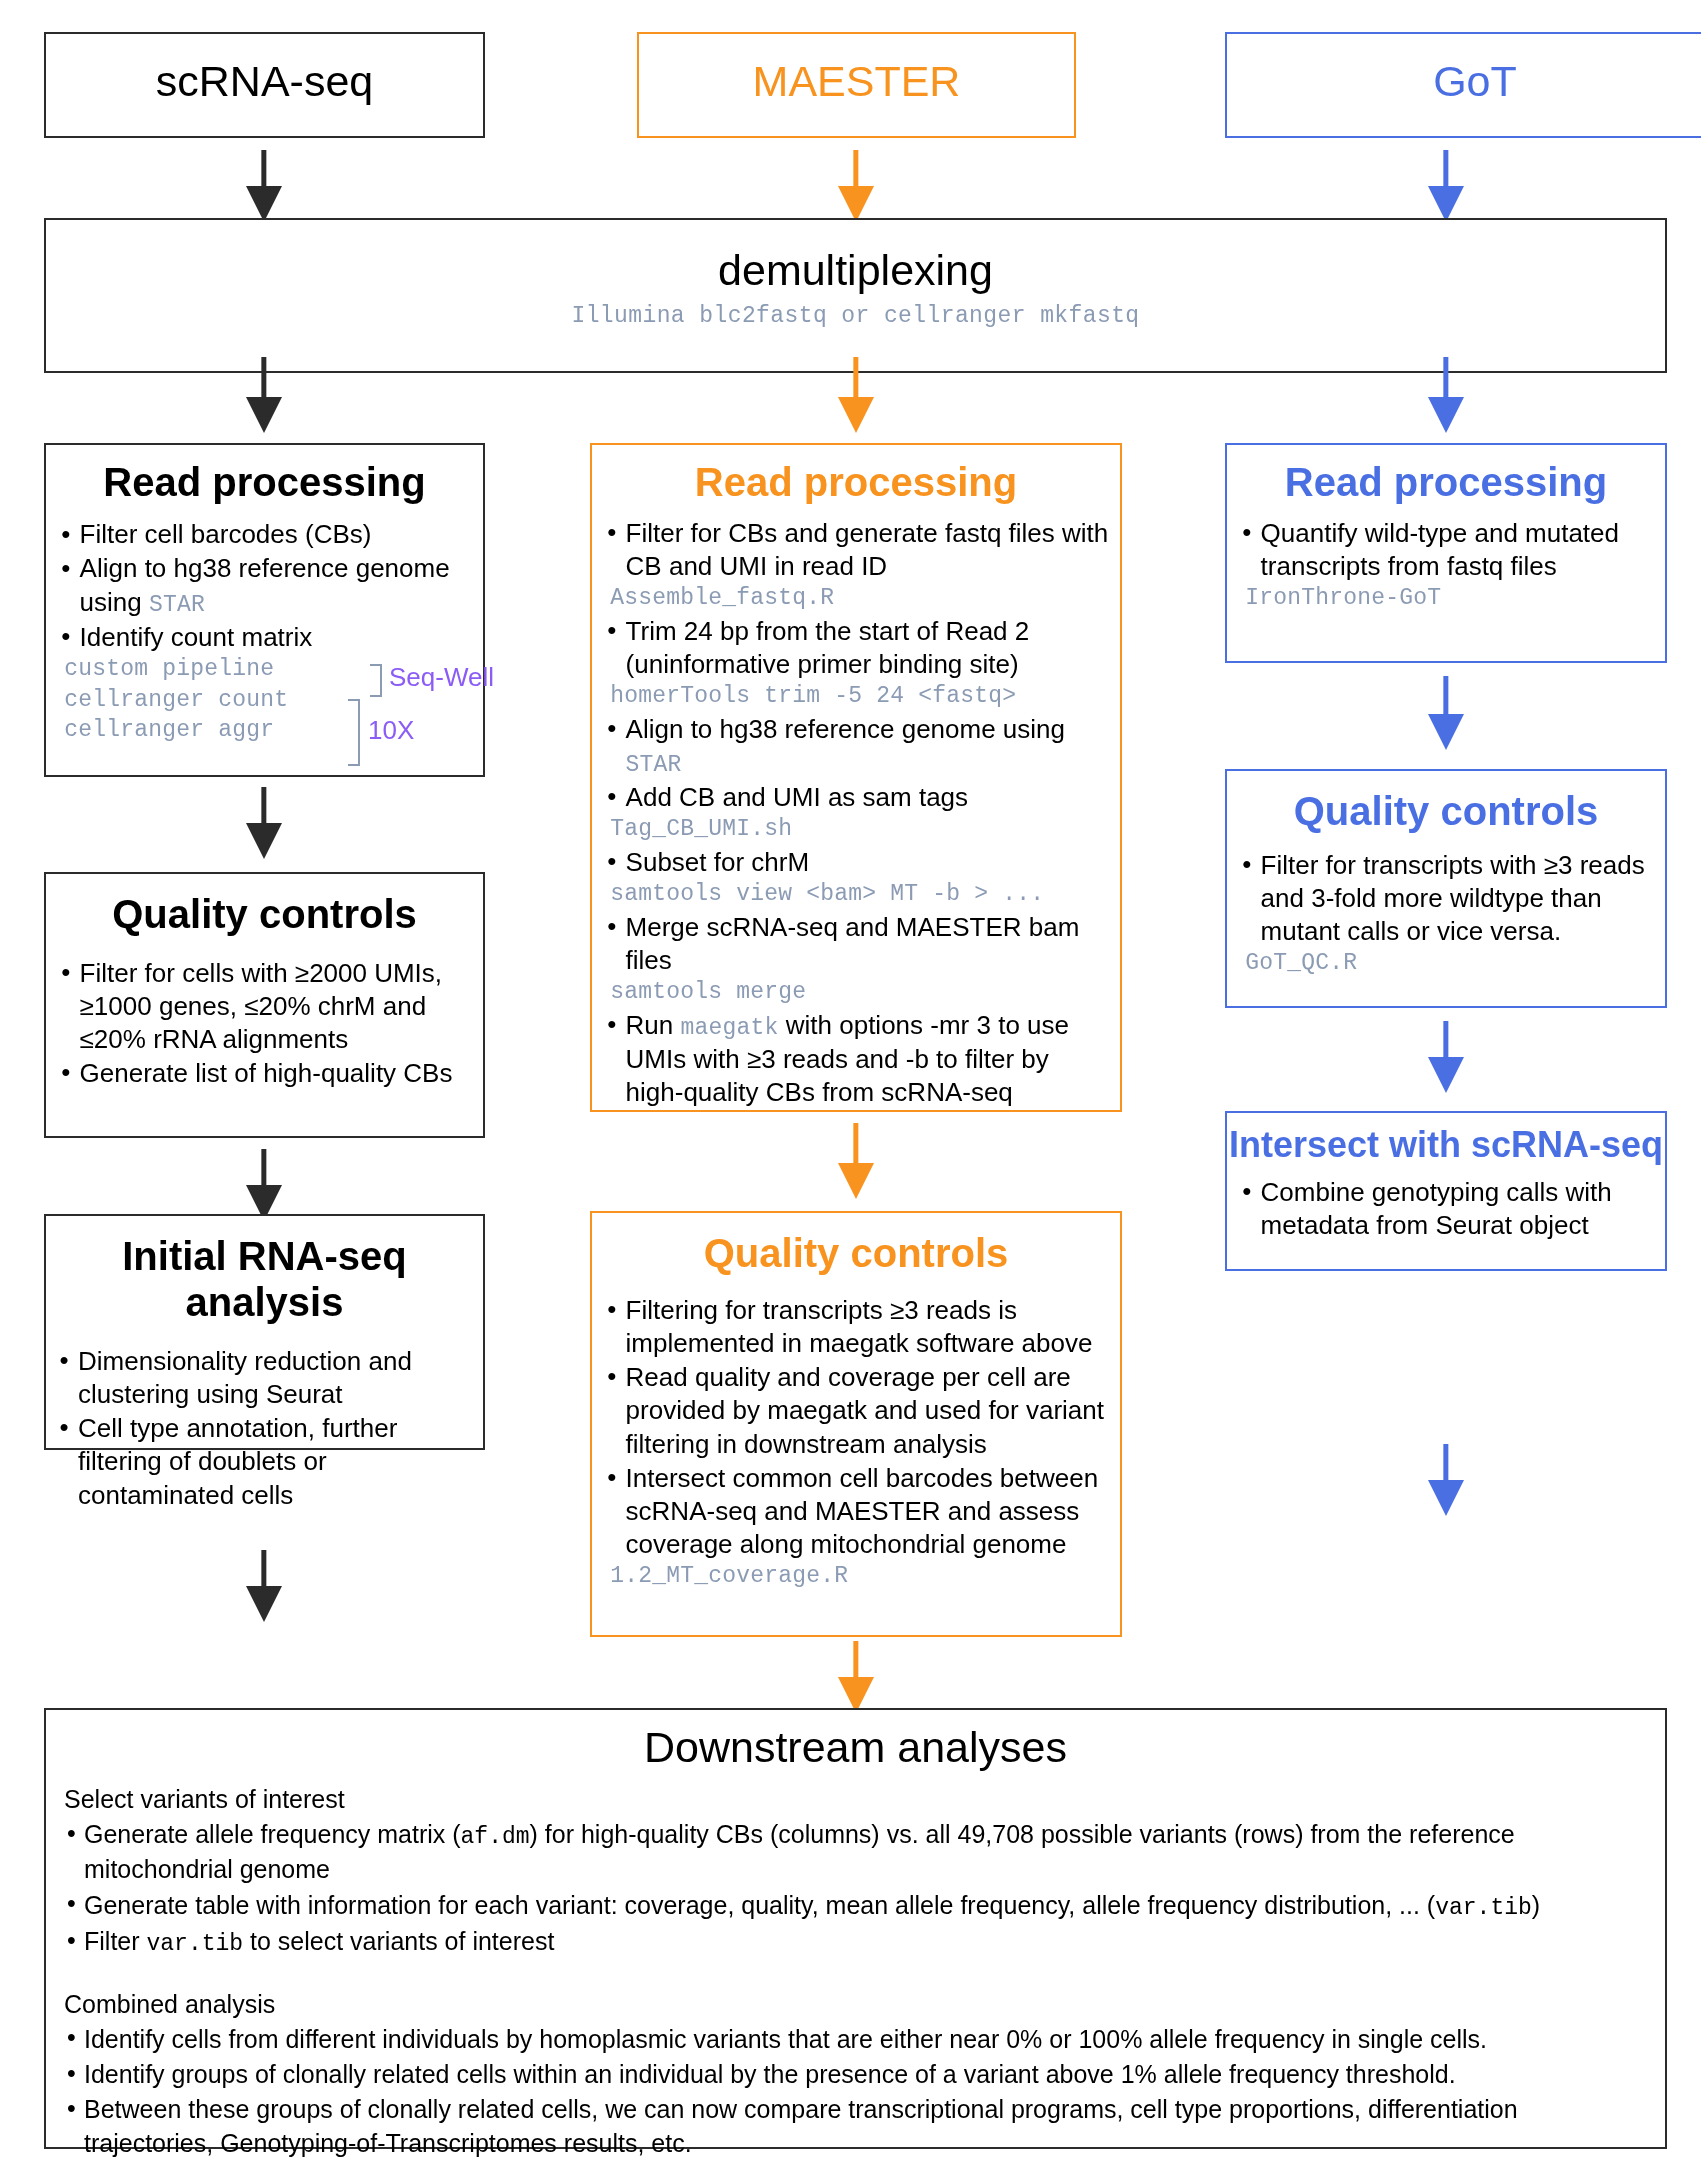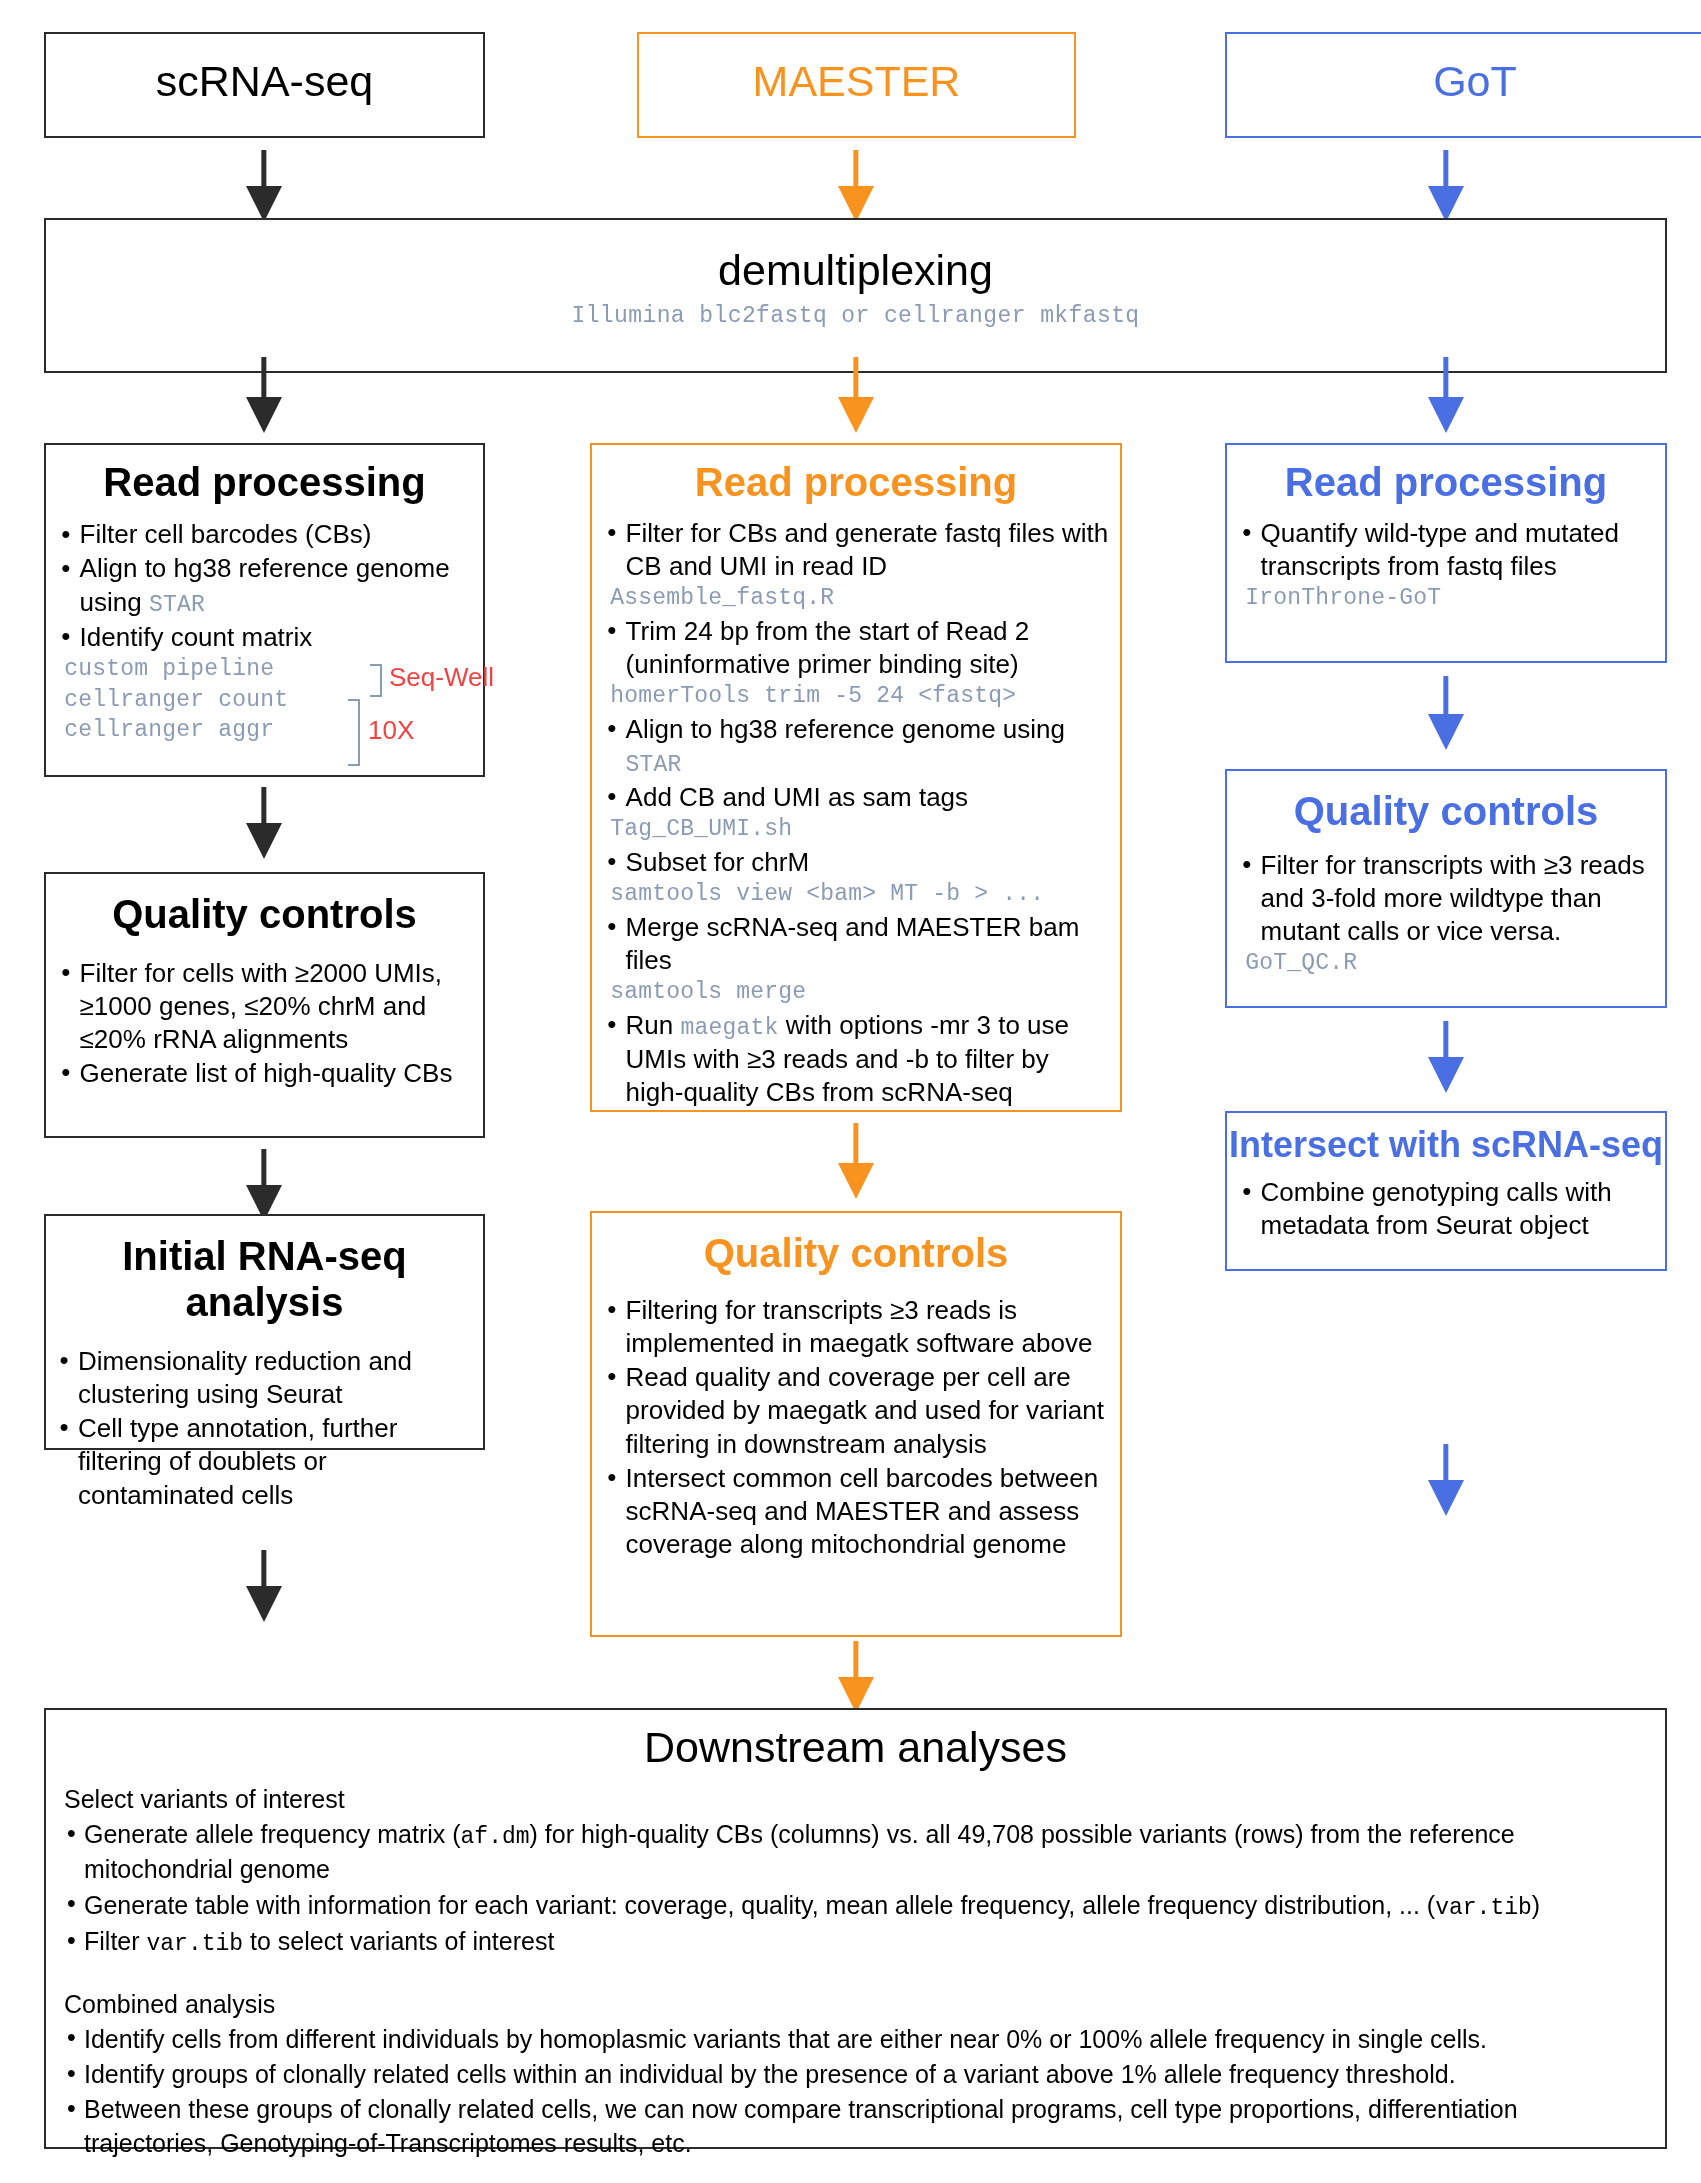--- a/index.html
+++ b/index.html
@@ -125,21 +125,21 @@
   .brk {
     position: absolute;
     box-sizing: border-box;
     border: 2.3px solid #8b9bb4;
     border-left: none;
     width: 12px;
   }
   .brk-label {
     position: absolute;
     font-size: 26px;
-    color: #ef4444;
+    color: #8b5cf6;
     white-space: nowrap;
   }
 
   .bottom-text {
     font-size: 25px;
     line-height: 1.35;
   }
   .bottom-text .plain { margin: 0 0 1.5px 0; }
   ul.bottom-list {
     list-style: none;
@@ -305,20 +305,21 @@
       <li class="bulleted">Cell type annotation, further filtering of doublets or contaminated cells</li>
     </ul>
   </div>
 
   <div class="box orange" style="left:590px; top:1211px; width:532px; height:426px;">
     <div class="hdr orange" style="margin-top:16.7px;">Quality controls</div>
     <ul class="bullets" style="margin:18px 10.6px 0 10.6px;">
       <li class="bulleted">Filtering for transcripts ≥3 reads is implemented in maegatk software above</li>
       <li class="bulleted">Read quality and coverage per cell are provided by maegatk and used for variant filtering in downstream analysis</li>
       <li class="bulleted">Intersect common cell barcodes between scRNA-seq and MAESTER and assess coverage along mitochondrial genome</li>
+      <li class="codeline">1.2_MT_coverage.R</li>
     </ul>
   </div>
 
   <div class="arrow blue" style="left:1446px; top:1444px;">
     <div class="shaft" style="height:44px;"></div>
     <div class="head" style="top:36px;"></div>
   </div>
 
   <div class="arrow" style="left:264px; top:1550px;">
     <div class="shaft" style="height:44px;"></div>

